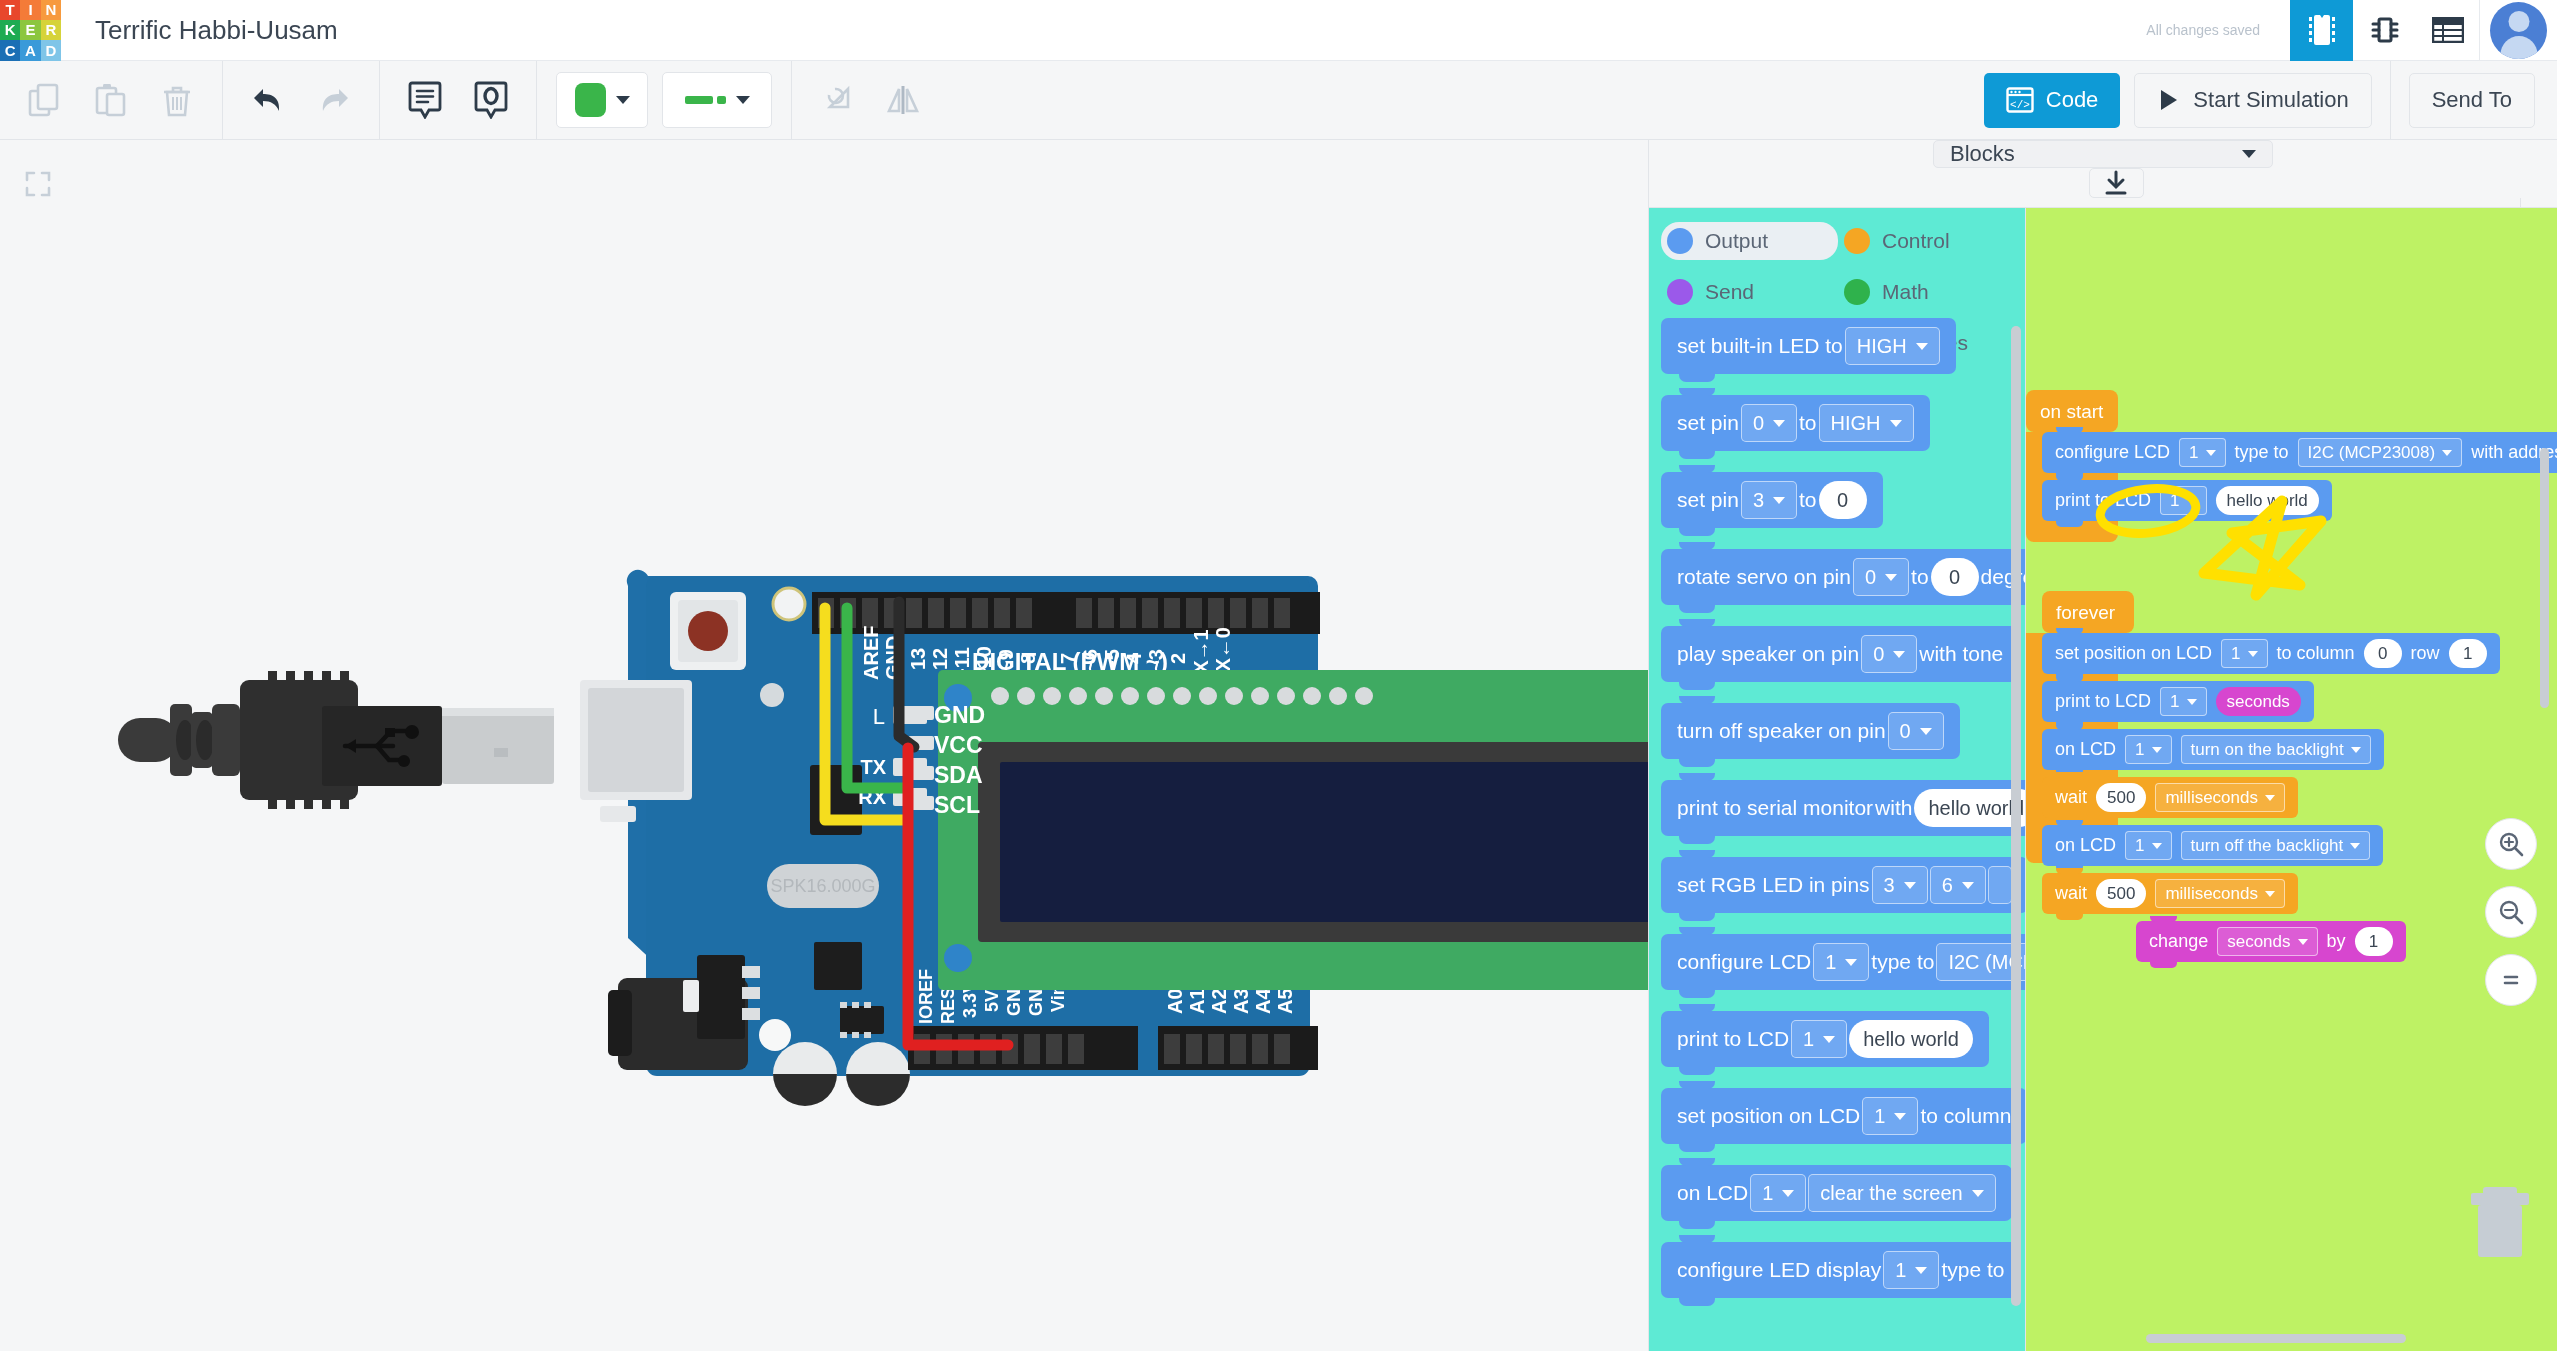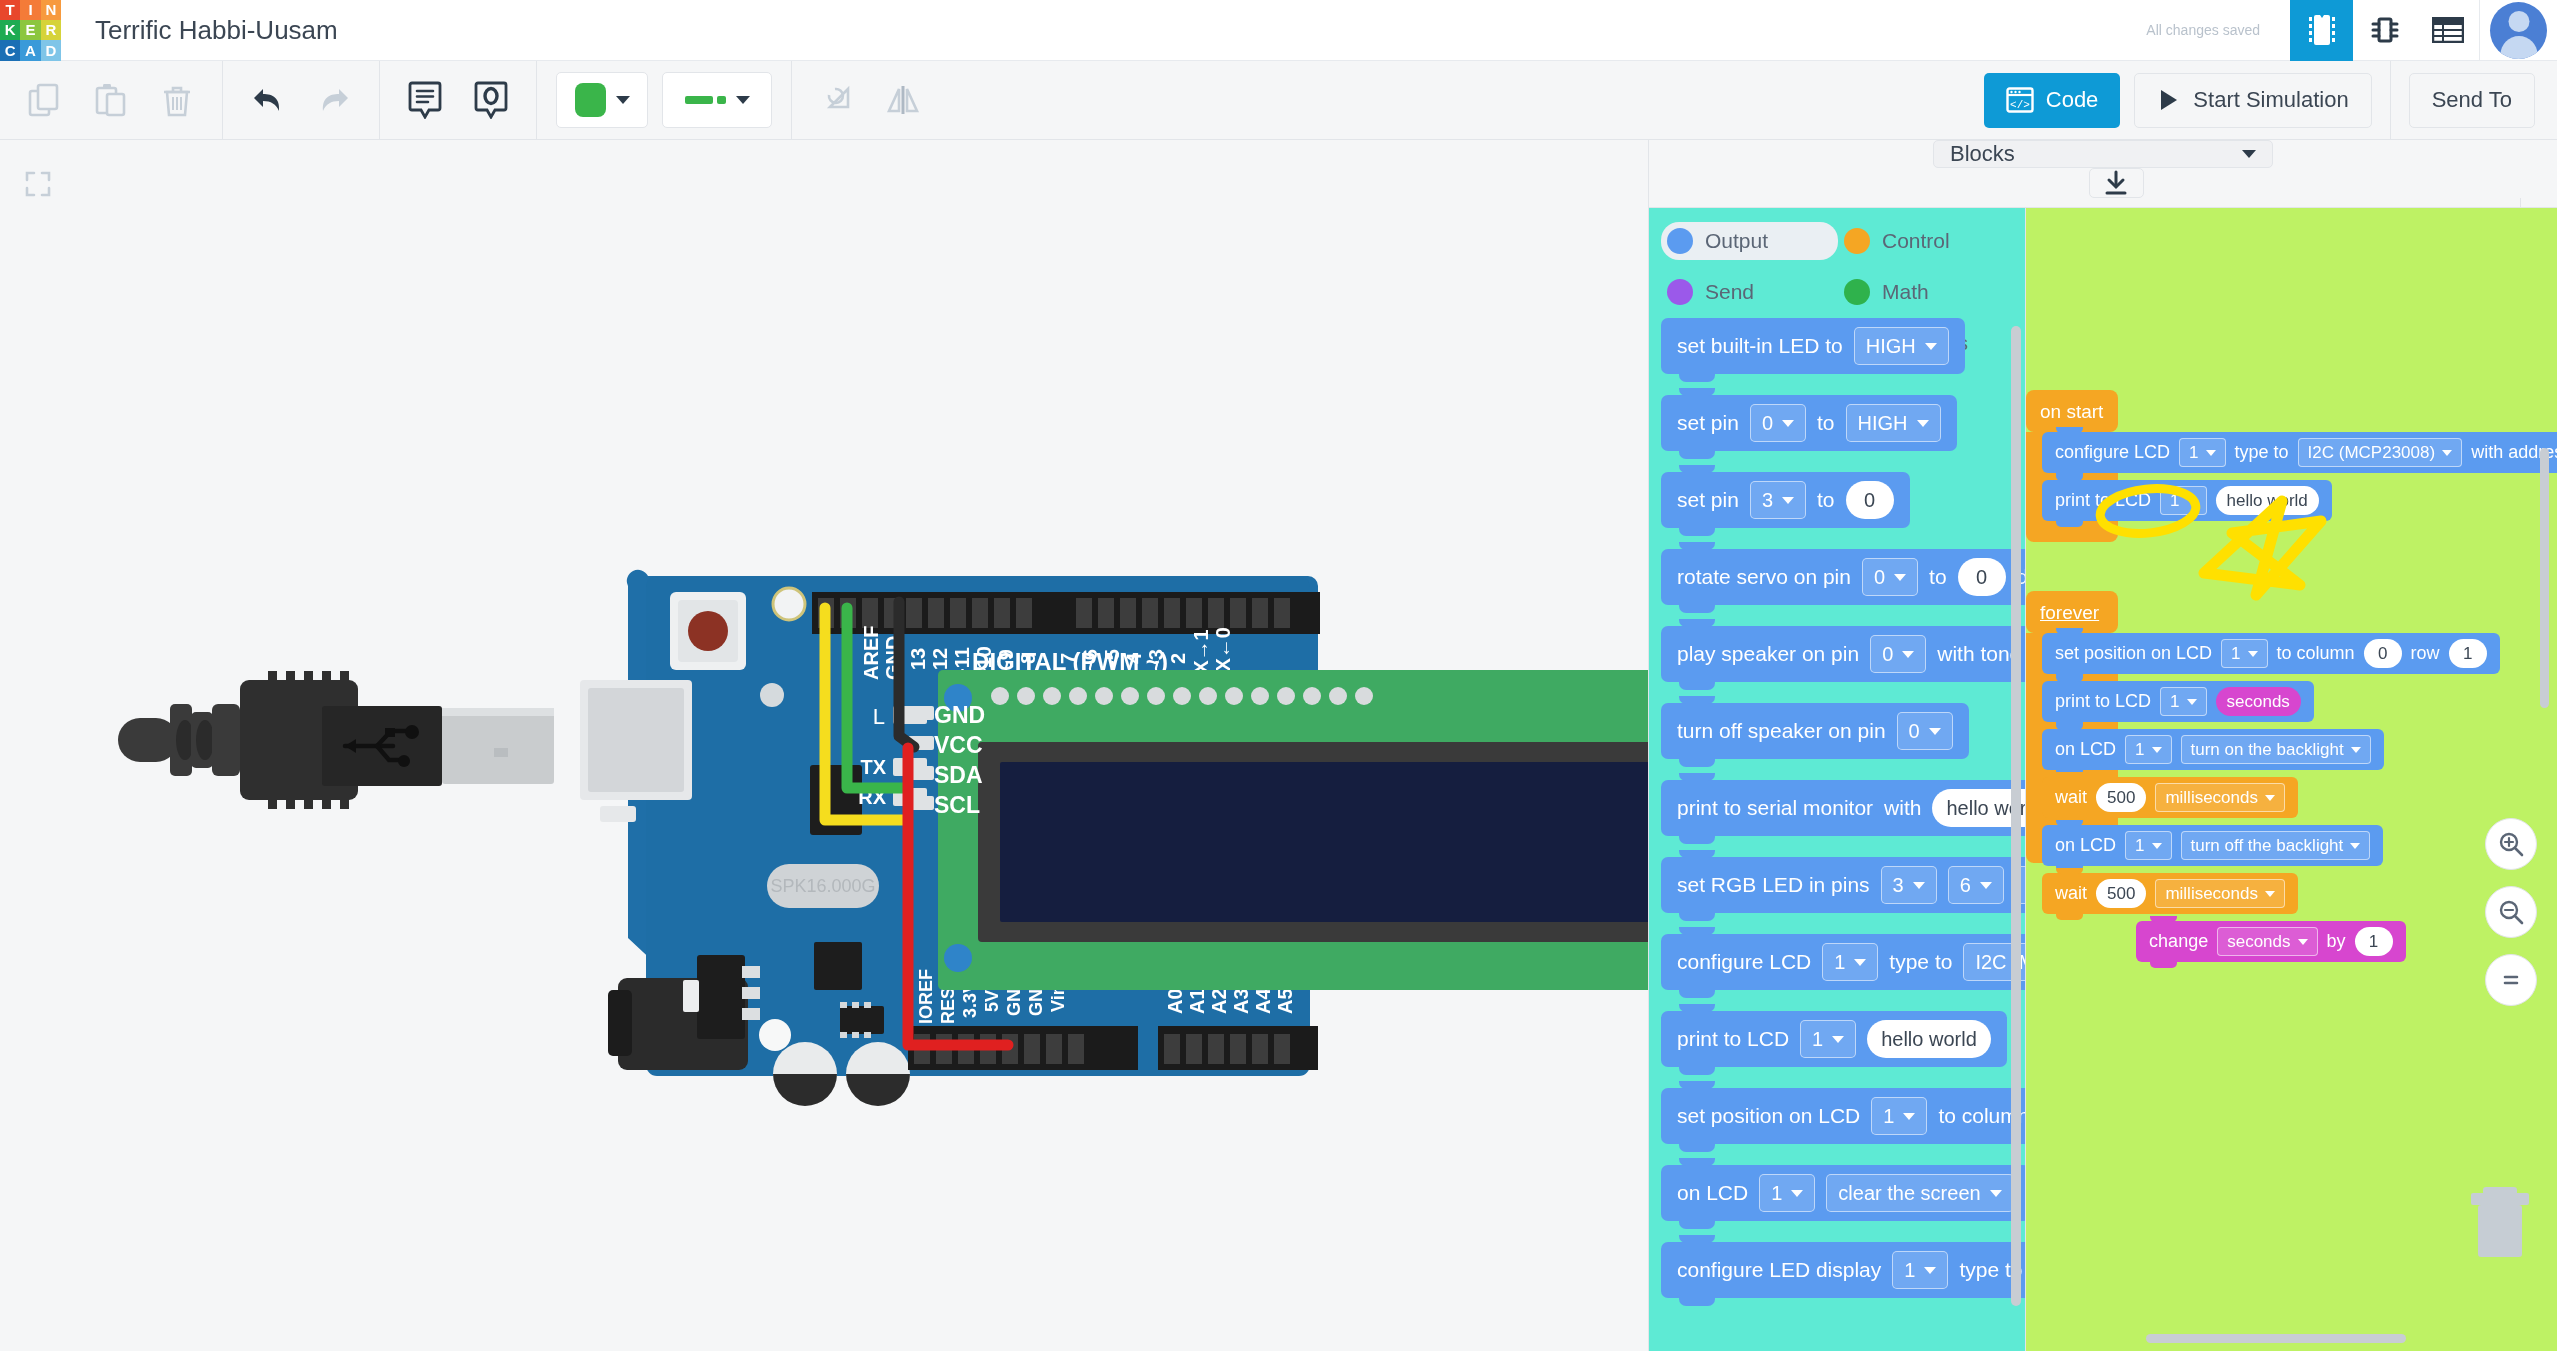--- a/index.html
+++ b/index.html
@@ -138,21 +138,21 @@
   .leg .dot { width: 26px; height: 26px; border-radius: 50%; flex: 0 0 26px; }
   .leg .lbl { font-size: 21px; color: #5b6676; white-space: nowrap; }
 
   .palette-scroll { position: absolute; left: 0; top: 110px; right: 0; bottom: 42px;
     overflow: hidden; padding-left: 12px; }
   .pal-scrollbar { position: absolute; right: 4px; top: 118px; width: 10px;
     height: 980px; background: #c8cdd3; border-radius: 5px; }
 
   
   .blk {
-    position: relative; display: inline-flex; align-items: center; gap: 11px;
+    position: relative; display: inline-flex; align-items: center; gap: 2px;
     height: 56px; padding: 0 16px; border-radius: 7px; color: #fff;
     font-size: 21px; white-space: nowrap; margin-bottom: 21px; cursor: pointer;
   }
   .blk::before {
     content: ""; position: absolute; left: 18px; top: -7px; width: 36px; height: 8px;
     border-radius: 0 0 7px 7px; background: inherit;
   }
   .blk::after {
     content: ""; position: absolute; left: 18px; bottom: -8px; width: 36px; height: 9px;
     border-radius: 0 0 7px 7px; background: inherit;
@@ -833,21 +833,21 @@
                   <span class="wslot">
                     <span>1</span>
                     <span class="cdn"></span>
                   </span>
                   <span class="woval">hello world</span>
                 </div></div>
             </div>
         </div>
 
         <div>
-          <div class="hat" style="left:0px; top:383px; width:92px; height:42px;text-decoration:underline;">
+          <div class="hat" style="left:16px; top:383px; width:92px; height:42px;">
             <span>forever</span>
           </div>
           <div style="position:absolute; left:0px; top:425px; width:92px; height:230px;
                       background:#f5a623; border-radius:0 0 8px 8px;"></div>
           <div class="stack" style="left:16px; top:425px;" id="forever">
               <div style="display: block; margin-bottom: 7px;"><div class="wblk out">
                   <span>set position on LCD</span>
                   <span class="wslot">
                     <span>1</span>
                     <span class="cdn"></span>

